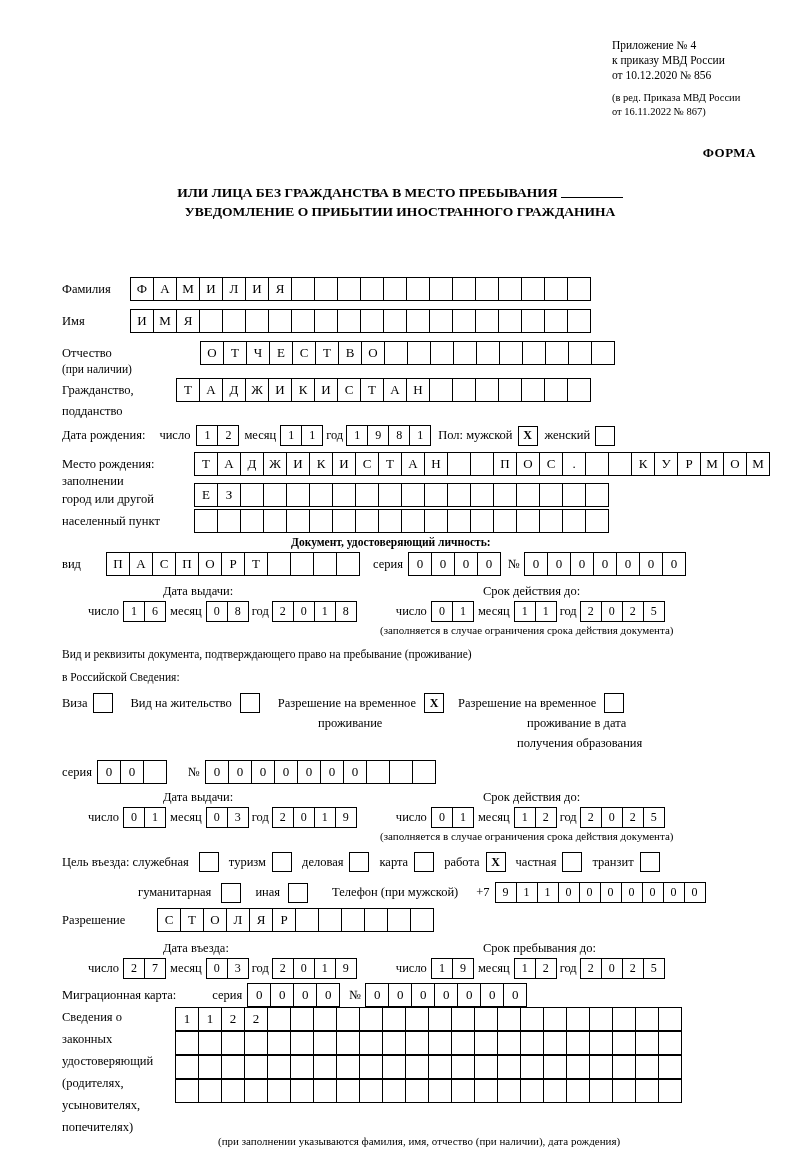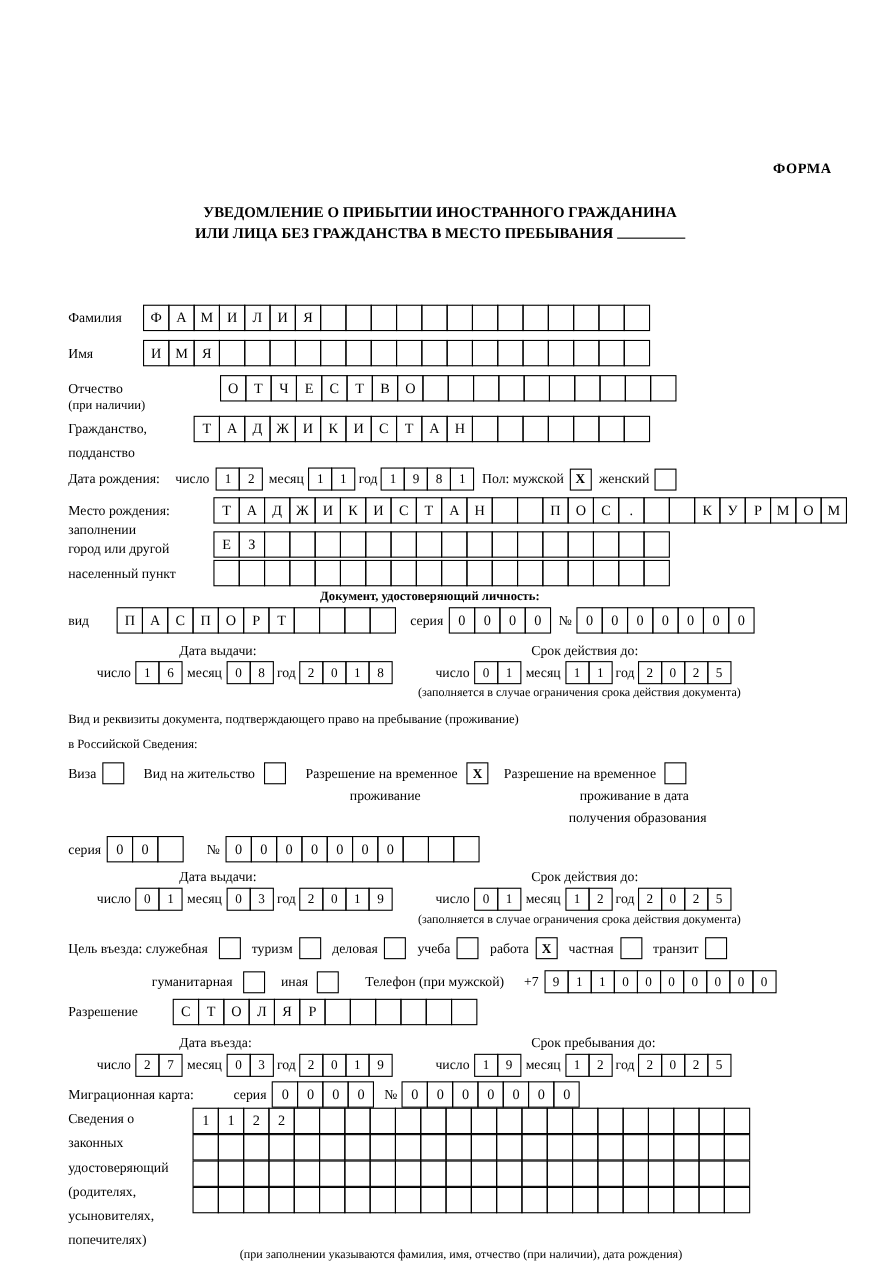--- a/index.html
+++ b/index.html
@@ -21,26 +21,33 @@
   .bx{width:24px;height:24px;border:1px solid #000;box-sizing:border-box;display:flex;align-items:center;justify-content:center;font-size:13px;font-family:"Liberation Serif",serif;margin-right:-1px;}
   .chk{width:20px;height:20px;border:1px solid #000;box-sizing:border-box;display:inline-flex;align-items:center;justify-content:center;font-size:12px;font-weight:bold;}
   .note{font-size:11px;}
   .bold-c{font-weight:bold;font-size:11.5px;}
 </style>
 </head>
 <body>
 
 <div class="page">
 
+  <div class="hdr">
+    <div>Приложение № 4</div>
+    <div>к приказу МВД России</div>
+    <div>от 10.12.2020 № 856</div>
+    <div class="small">(в ред. Приказа МВД России</div>
+    <div class="small" style="margin-top:0">от 16.11.2022 № 867)</div>
+  </div>
 
   <div class="forma">ФОРМА</div>
 
   <div class="title">
+    <div><span>ИЛИ ЛИЦА БЕЗ ГРАЖДАНСТВА В МЕСТО ПРЕБЫВАНИЯ</span> <span class="ul"></span></div>
     <div>УВЕДОМЛЕНИЕ О ПРИБЫТИИ ИНОСТРАННОГО ГРАЖДАНИНА</div>
-    <div><span>ИЛИ ЛИЦА БЕЗ ГРАЖДАНСТВА В МЕСТО ПРЕБЫВАНИЯ</span> <span class="ul"></span></div>
   </div>
 
 
   <div id="rows">
       <div class="row" style="left: 62px; top: 277px;">
         <span class="lbl" style="width:68px">Фамилия</span>
         <span class="boxes">
           <span class="bx" style="width:24px;height:24px;font-size:13px">Ф</span>
           <span class="bx" style="width:24px;height:24px;font-size:13px">А</span>
           <span class="bx" style="width:24px;height:24px;font-size:13px">М</span>
@@ -471,21 +478,21 @@
         <span class="chk"></span>
         <span style="width:10px"></span>
         <span class="lbl ">туризм</span>
         <span style="width:6px"></span>
         <span class="chk"></span>
         <span style="width:10px"></span>
         <span class="lbl ">деловая</span>
         <span style="width:6px"></span>
         <span class="chk"></span>
         <span style="width:10px"></span>
-        <span class="lbl ">учеба</span>
+        <span class="lbl ">карта</span>
         <span style="width:6px"></span>
         <span class="chk"></span>
         <span style="width:10px"></span>
         <span class="lbl ">работа</span>
         <span style="width:6px"></span>
         <span class="chk">X</span>
         <span style="width:10px"></span>
         <span class="lbl ">частная</span>
         <span style="width:6px"></span>
         <span class="chk"></span>

